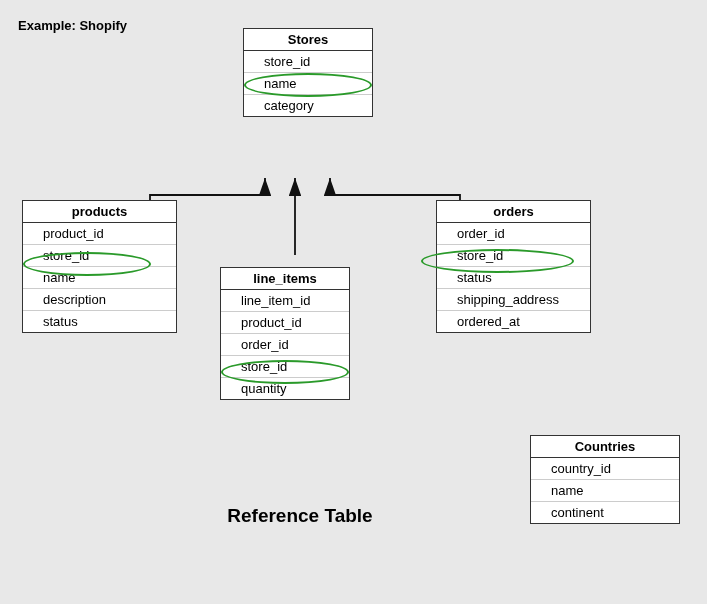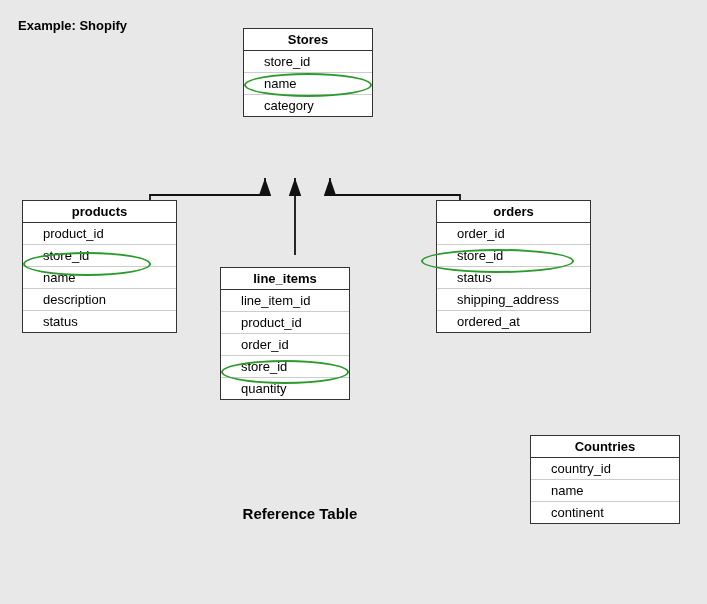--- a/index.html
+++ b/index.html
@@ -65,21 +65,21 @@
       position: absolute;
       top: 0;
       left: 0;
       width: 707px;
       height: 604px;
       pointer-events: none;
     }
 
     .reference-label {
       position: absolute;
-      font-size: 15px;
+      font-size: 19px;
       font-weight: bold;
       text-align: center;
     }
   </style>
 </head>
 <body>
 
 <div class="diagram-container">
 
   <div class="example-label">Example: Shopify</div>

